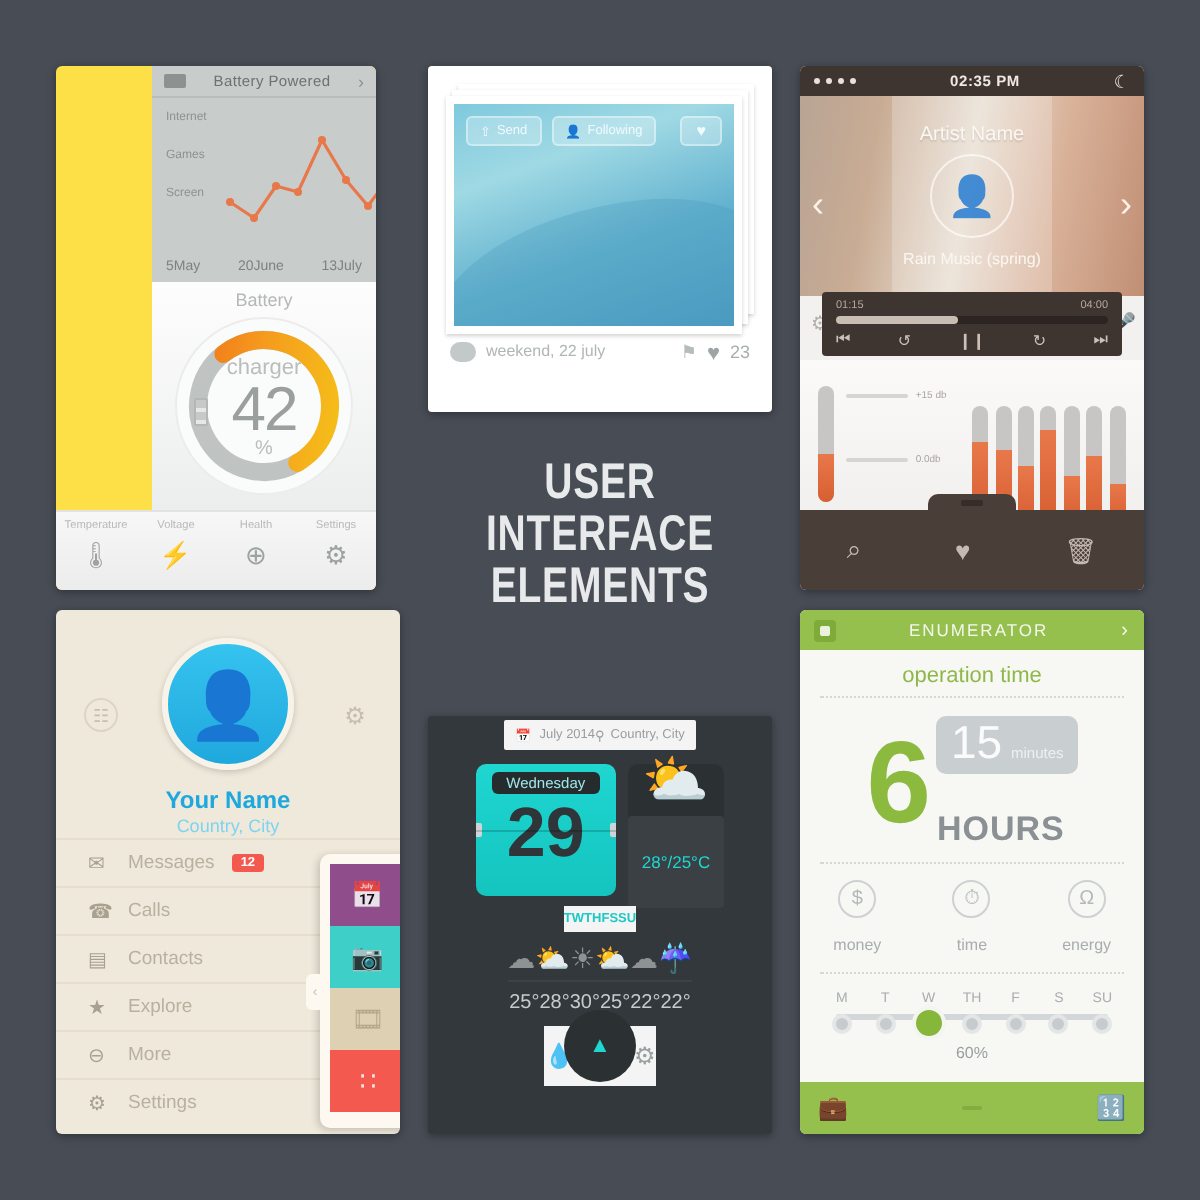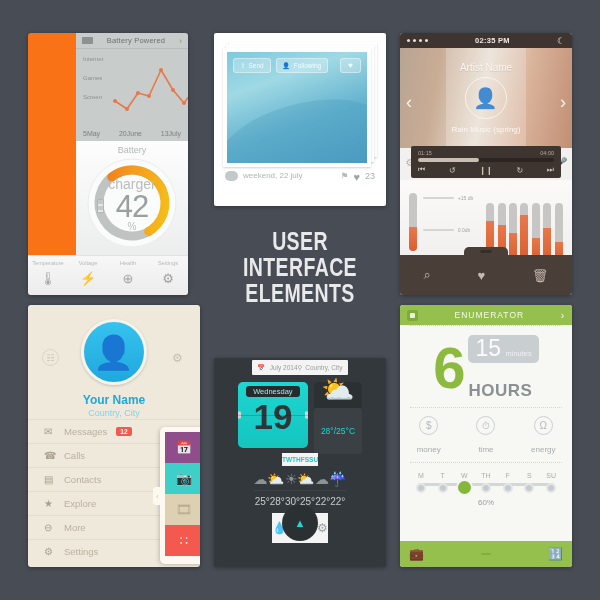--- a/index.html
+++ b/index.html
@@ -11,21 +11,21 @@
     position: relative;
   }
   .stage { position: absolute; inset: 0; }
 
   
   .card { position: absolute; overflow: hidden; }
 
   
   #battery-screen {
     left: 28px; top: 33px; width: 160px; height: 262px;
-    background: #f97316; border-radius: 3px;
+    background: #fde047; border-radius: 3px;
     box-shadow: 0 1px 4px rgba(0,0,0,.35);
     padding-left: 48px;
   }
   #battery-header {
     height: 16px; background: #c8cccb;
     display: flex; align-items: center; padding: 0 6px;
     border-bottom: 1px solid #b8bcbb;
   }
   #battery-header .hmenu { width: 11px; height: 7px; background: #8d9290; border-radius: 1px; }
   #battery-header .htitle {
@@ -46,21 +46,21 @@
     height: 114px; background: linear-gradient(#fdfdfd,#eceeed);
     position: relative;
   }
   #gauge-title { text-align: center; font-size: 9px; color: #b4b8b7; padding-top: 4px; }
   #gauge { position: absolute; left: 50%; top: 16px; transform: translateX(-50%);
            width: 92px; height: 92px; }
   .gauge-center {
     position: absolute; left: 0; top: 0; width: 92px; height: 92px;
     display: flex; flex-direction: column; align-items: center; justify-content: center;
   }
-  .gauge-charger { font-size: 14px; color: #b9bdbc; margin-top: 2px; }
+  .gauge-charger { font-size: 11px; color: #b9bdbc; margin-top: 2px; }
   .gauge-num { font-size: 31px; color: #9aa09e; line-height: .95; font-weight: 300; letter-spacing: -1px; }
   .gauge-pct { font-size: 10px; color: #b9bdbc; }
   .gauge-batt-icon {
     position: absolute; left: 11px; top: 42px; width: 7px; height: 14px;
     border: 1px solid #b3b7b6; border-radius: 1px;
     background: linear-gradient(#c5c9c8 34%, #e6e8e7 34%, #e6e8e7 50%, #c5c9c8 50%, #c5c9c8 84%, #e6e8e7 84%);
   }
   #battery-footer {
     position: absolute; bottom: 0; left: 0; right: 0; height: 40px;
     background: linear-gradient(#f7f7f7,#ececec);
@@ -673,21 +673,21 @@
         <span>⚲</span>
         <span>Country, City</span>
       </span>
     </div>
 
     <div id="wx-main">
       <div id="wx-flip">
         <span class="pin-l"></span>
         <span class="pin-r"></span>
         <div class="day">Wednesday</div>
-        <div class="num">19</div>
+        <div class="num">29</div>
         <span class="seam"></span>
       </div>
       <div id="wx-cond">
         <span class="ic">⛅</span>
         <span class="tm">28°/25°C</span>
       </div>
     </div>
 
     <div id="wx-days">
       <div>T</div>
@@ -725,20 +725,21 @@
 
   <div class="card" id="enum-screen">
     <div id="enum-header">
       <span class="sq">
           <i></i>
         </span>
       <span class="t">ENUMERATOR</span>
       <span class="a">›</span>
     </div>
 
+    <div id="enum-sub">operation time</div>
     <div class="dotted"></div>
 
     <div id="enum-big">
       <span class="six">6</span>
       <span class="rt">
         <span class="minbox">
           <span class="n">15</span>
           <span class="u">minutes</span>
         </span>
         <span class="hours">HOURS</span>

